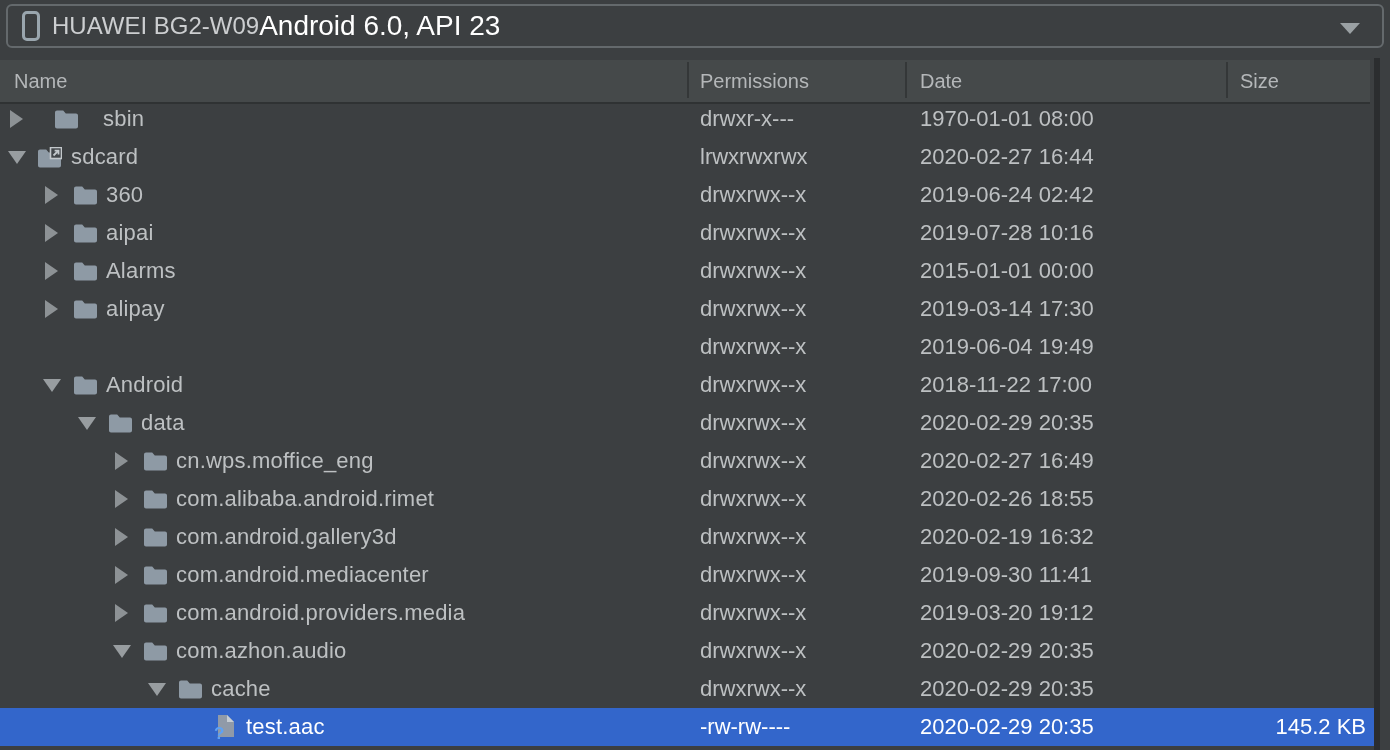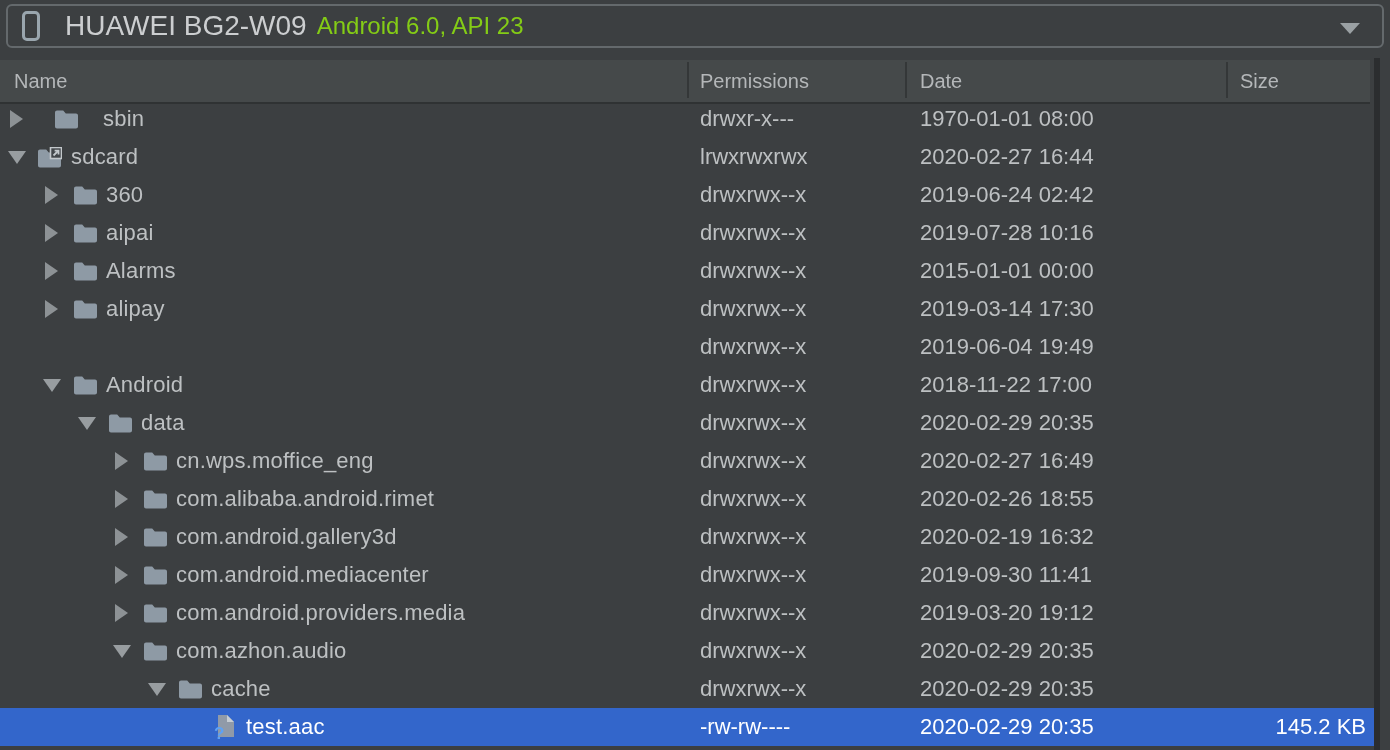--- a/index.html
+++ b/index.html
@@ -11,22 +11,22 @@
     position: relative;
   }
 
   
   .device-bar {
     position: absolute; left: 6px; right: 6px; top: 4px; height: 44px;
     border: 2px solid #64696c; border-radius: 6px;
     display: flex; align-items: center;
   }
   .device-bar .phone-icon { margin-left: 14px; display: flex; align-items: center; }
-  .device-name { margin-left: 25px; font-size: 28px; color: #ccced0; white-space: pre; }
-  .device-os { margin-left: 10px; font-size: 24px; color: #84cc16; white-space: pre; }
+  .device-name { margin-left: 12px; font-size: 24px; color: #ccced0; white-space: pre; }
+  .device-os { font-size: 28px; color: #ffffff; white-space: pre; }
   .combo-arrow {
     position: absolute; right: 22px; top: 17px;
     width: 0; height: 0;
     border-left: 10px solid transparent; border-right: 10px solid transparent;
     border-top: 11px solid #9aa0a3;
   }
 
   
   .table-header {
     position: absolute; left: 0; top: 60px; width: 1370px; height: 44px;

